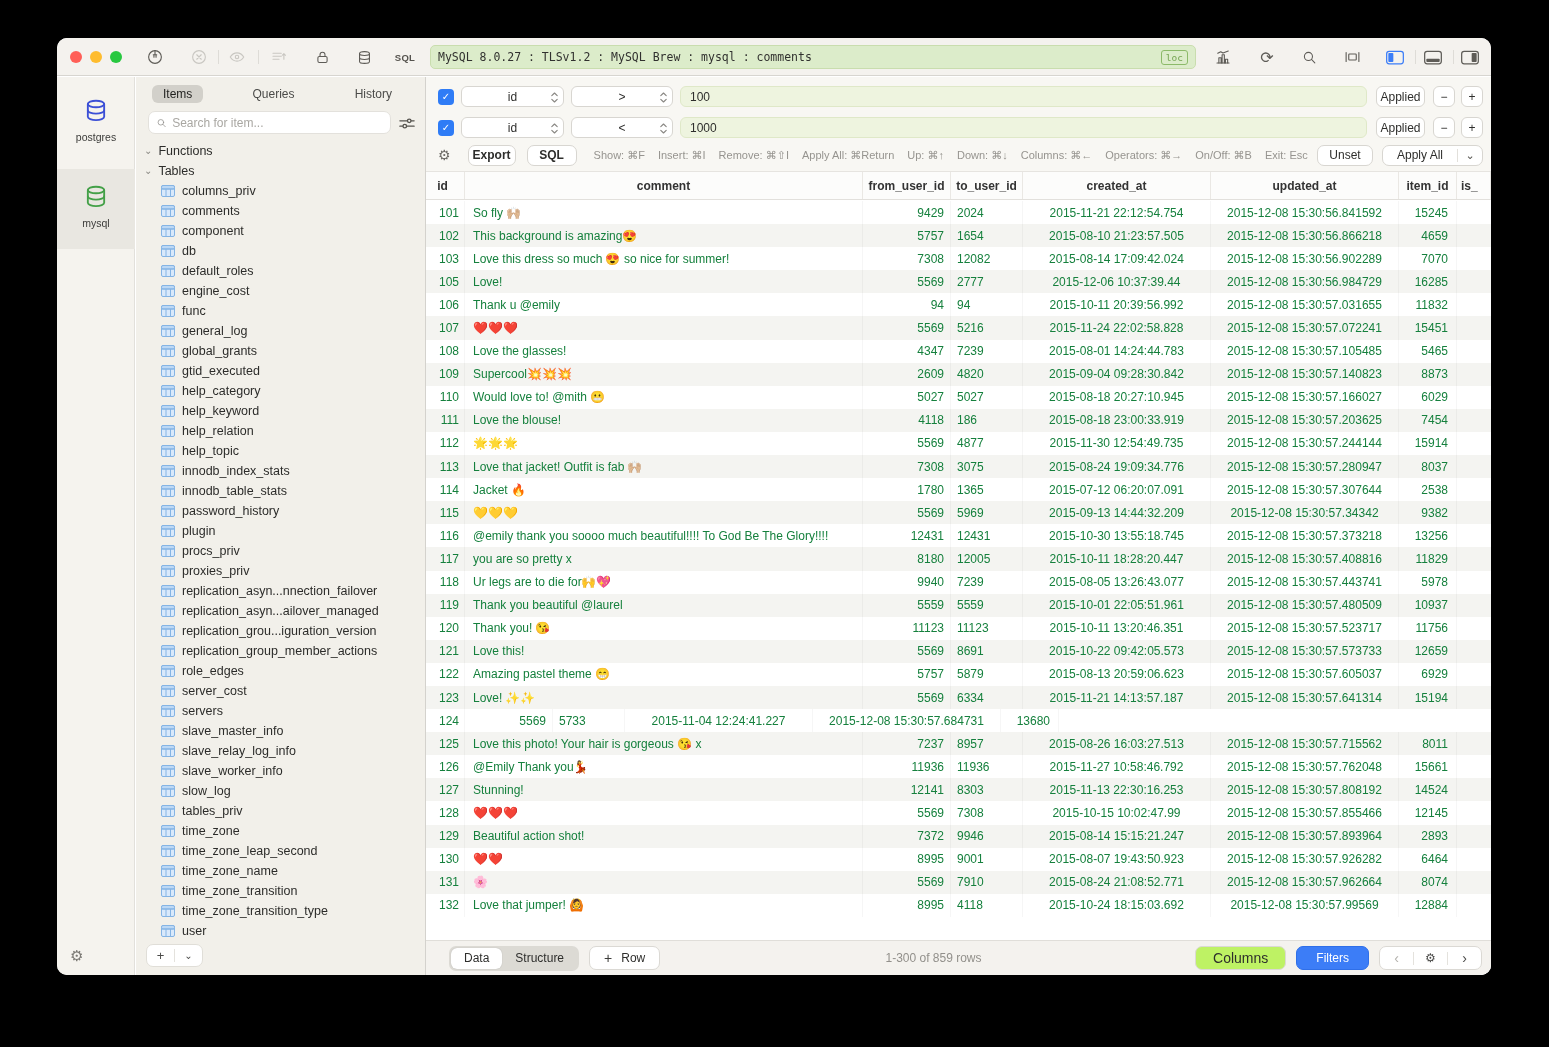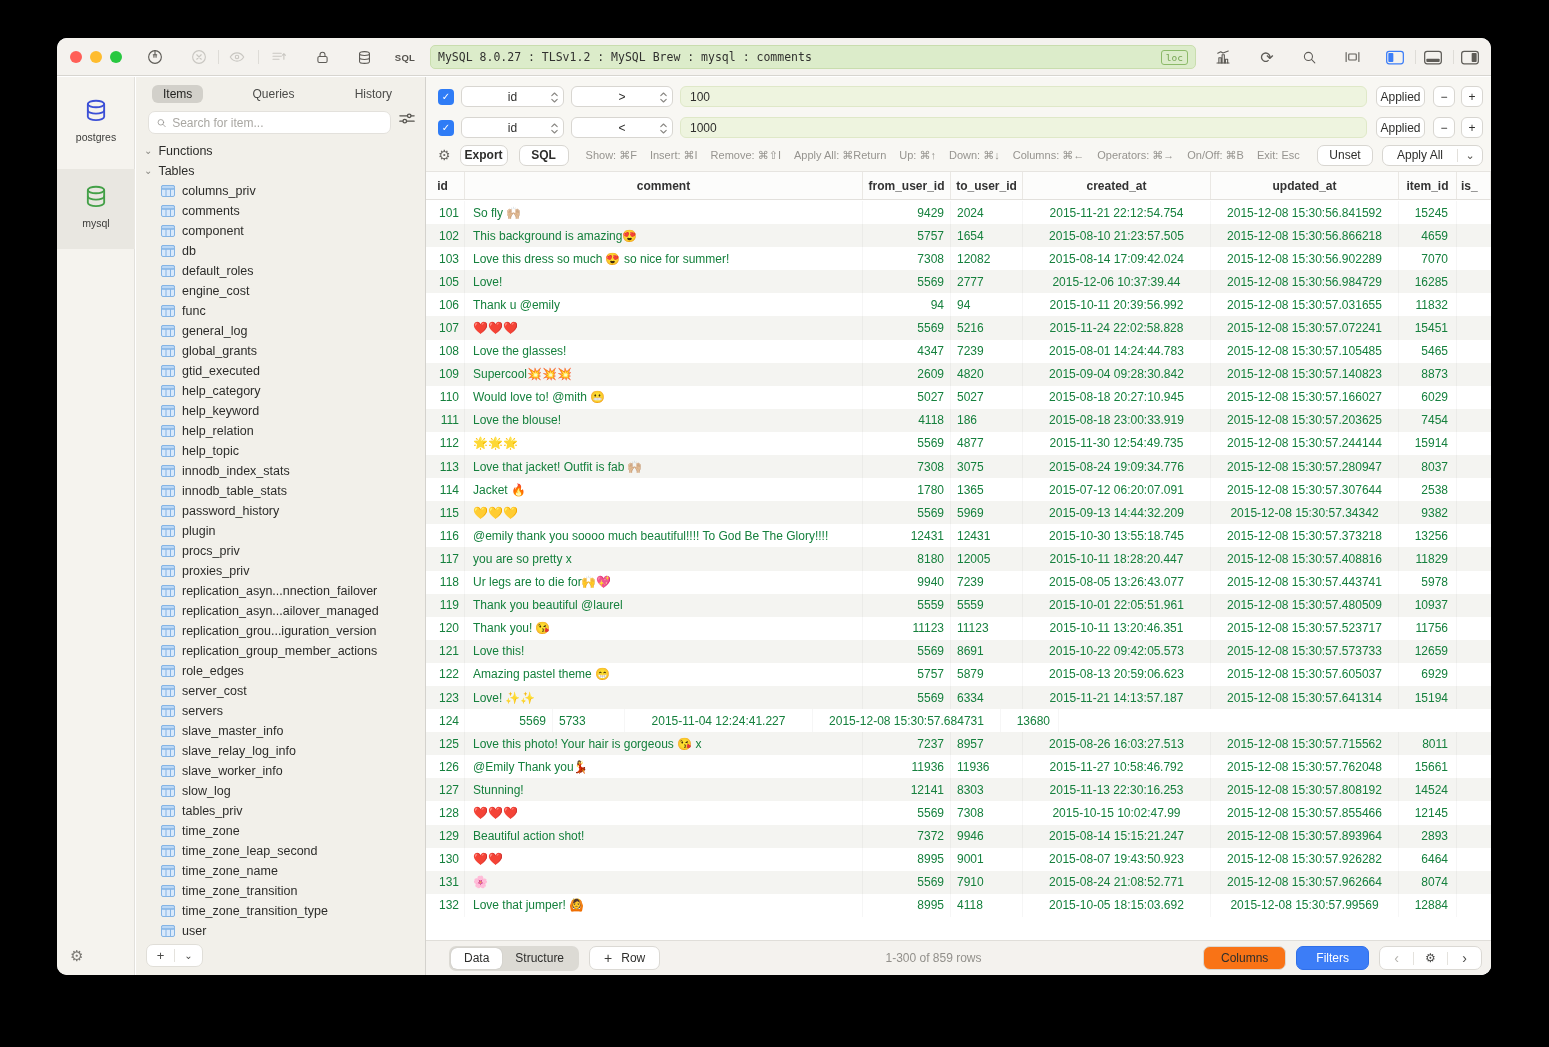--- a/index.html
+++ b/index.html
@@ -30,21 +30,21 @@
   .conn.sel { background:#e9e7e1; }
   .conn svg { stroke-width:1.6; fill:none; stroke-linecap:round; }
   .conn-label { font-size:10.5px; color:#3c3c3a; }
   .rail-gear { position:absolute; bottom:10px; left:13px; color:#7c7a75; font-size:15px; cursor:default; }
 
   
   .sidebar { position:absolute; top:39px; left:79px; width:290px; bottom:0; background:#f2f0ea; border-right:1px solid #d4d2cd; }
   .sb-tabs { display:flex; align-items:center; justify-content:space-between; padding:8px 22px 0 16px; }
   .sb-tab { font-size:12px; color:#4b4b49; padding:2px 11px; border-radius:6px; }
   .sb-tab.sel { background:#d2d0ca; color:#1f1f1d; }
-  .sb-search-row { display:flex; align-items:flex-start; padding:8px 10px 4px 12px; gap:8px; }
+  .sb-search-row { display:flex; align-items:flex-end; padding:8px 10px 4px 12px; gap:8px; }
   .sb-search { flex:1; height:23px; background:#fff; border:1px solid #e3e1dc; border-radius:7px; display:flex; align-items:center; padding:0 7px; gap:5px; }
   .sb-search svg { stroke:#8b8984; fill:none; stroke-width:1.5; stroke-linecap:round; }
   .sb-search input { border:0; outline:0; background:transparent; font-size:12px; color:#333; width:100%; font-family:"Liberation Sans",sans-serif; }
   .sb-search input::placeholder { color:#a9a7a2; }
   .sliders svg { stroke:#55534e; fill:none; stroke-width:1.5; stroke-linecap:round; }
   .tree { padding-top:3px; }
   .tgroup { display:flex; align-items:center; height:20px; padding-left:8px; gap:6px; font-size:12.5px; color:#2c2c2a; }
   .tchev { color:#8b8984; font-size:10px; line-height:10px; }
   .titem { display:flex; align-items:center; height:20px; padding-left:25px; gap:7px; }
   .titem span { font-size:12.5px; color:#2c2c2a; }
@@ -68,21 +68,21 @@
   .fval { flex:1 1 auto; height:21px; margin-left:7px; background:#eef4df; border:1px solid #dfe8c8; border-radius:6px; font-size:12px;
           color:#2e2e2c; padding:0 9px; outline:0; font-family:"Liberation Sans",sans-serif; }
   .fbtn { height:21px; background:#fff; border:1px solid #d8d6d1; border-radius:6px; font-size:12px; color:#2e2e2c;
           display:flex; align-items:center; justify-content:center; flex:0 0 auto; }
   .applied { width:49px; margin-left:9px; } .fminus { width:22px; margin-left:8px; } .fplus { width:22px; margin-left:6px; margin-right:8px; }
 
   .toolbar { position:absolute; top:66px; left:0; right:0; height:24px; display:flex; align-items:center; }
   .gearchar { margin-left:12px; color:#6d6b66; font-size:14px; }
   .tbtn { height:21px; background:#fff; border:1px solid #d8d6d1; border-radius:7px; font-size:12px; font-weight:700; color:#2e2e2c;
           display:flex; align-items:center; justify-content:center; flex:0 0 auto; }
-  .export { width:48px; margin-left:9px; } .sqlb { width:50px; margin-left:11px; }
+  .export { width:48px; margin-left:17px; } .sqlb { width:50px; margin-left:11px; }
   .hints { display:flex; gap:13px; margin-left:17px; font-size:11px; color:#96948f; white-space:nowrap; overflow:hidden; flex:1 1 auto; }
   .unset { width:56px; font-weight:400; } 
   .applyall { width:101px; margin:0 8px 0 9px; font-weight:400; padding:0; }
   .applyall .lbl { flex:1; text-align:center; }
   .applyall .sep { width:1px; height:13px; background:#e2e0db; }
   .applyall .chv { width:24px; text-align:center; color:#55534e; font-size:11px; }
 
   .thead { position:absolute; top:95px; height:28px; left:0; right:0; display:flex; align-items:center; background:#fcfcfb;
            border-bottom:1px solid #e2e0dc; font-weight:700; font-size:12px; color:#333; }
   .thead .hcell { text-align:center; border-right:1px solid #eae8e4; height:100%; display:flex; align-items:center; justify-content:center; overflow:hidden; white-space:nowrap; }
@@ -102,21 +102,21 @@
   .bbar { position:absolute; bottom:0; height:35px; left:0; right:0; background:#f4f2ee; border-top:1px solid #e0ded9;
           display:flex; align-items:center; }
   .seg { display:flex; background:#dcdad4; border-radius:7px; margin-left:23px; padding:2px; height:25px; }
   .sbt { height:21px; border-radius:6px; font-size:12px; display:flex; align-items:center; justify-content:center; color:#2e2e2c; padding:0 13px; }
   .sbt.sel { background:#fff; box-shadow:0 0 1px rgba(0,0,0,.25); }
   .addrow { margin-left:10px; height:24px; border-radius:7px; background:#fff; border:1px solid #dbd9d4; display:flex; align-items:center;
             padding:0 14px; gap:9px; font-size:12px; color:#2e2e2c; }
   .addrow .plus { font-size:14px; color:#3c3c3a; }
   .count { position:absolute; left:0; right:50px; text-align:center; font-size:12px; color:#92908b; pointer-events:none; }
   .bright { margin-left:auto; display:flex; align-items:center; gap:10px; margin-right:9px; }
-  .colsbtn { height:24px; border-radius:7px; background:#f97316; border:1px solid #dbd9d4; display:flex; align-items:center; padding:0 17px; font-size:12px; color:#2e2e2c; }
+  .colsbtn { height:24px; border-radius:7px; background:#bef264; border:1px solid #dbd9d4; display:flex; align-items:center; padding:0 17px; font-size:14px; color:#2e2e2c; }
   .filtersbtn { height:24px; border-radius:7px; background:#3c7df7; border:1px solid #2f6fe8; color:#fff; display:flex; align-items:center; padding:0 19px; font-size:12px; }
   .navseg { height:24px; background:#fff; border:1px solid #dbd9d4; border-radius:7px; display:flex; align-items:center; }
   .navseg .nv { width:33px; text-align:center; font-size:14px; color:#4b4b49; }
   .navseg .nv.prev { color:#b3b1ac; }
   .navseg .nd { width:1px; height:13px; background:#e4e2dd; }
 </style>
 </head>
 <body>
 
 <div class="window">
@@ -959,21 +959,21 @@
           <div class="cell c-created">2015-08-24 21:08:52.771</div>
           <div class="cell c-updated">2015-12-08 15:30:57.962664</div>
           <div class="cell c-item">8074</div>
           <div class="cell c-is"></div>
         </div>
         <div class="trow">
           <div class="cell c-id">132</div>
           <div class="cell c-comment">Love that jumper! 🙆</div>
           <div class="cell c-from">8995</div>
           <div class="cell c-to">4118</div>
-          <div class="cell c-created">2015-10-05 18:15:03.692</div>
+          <div class="cell c-created">2015-10-24 18:15:03.692</div>
           <div class="cell c-updated">2015-12-08 15:30:57.99569</div>
           <div class="cell c-item">12884</div>
           <div class="cell c-is"></div>
         </div>
       </div>
 
     <div class="bbar">
       <div class="seg">
         <span class="sbt sel">Data</span>
         <span class="sbt">Structure</span>

